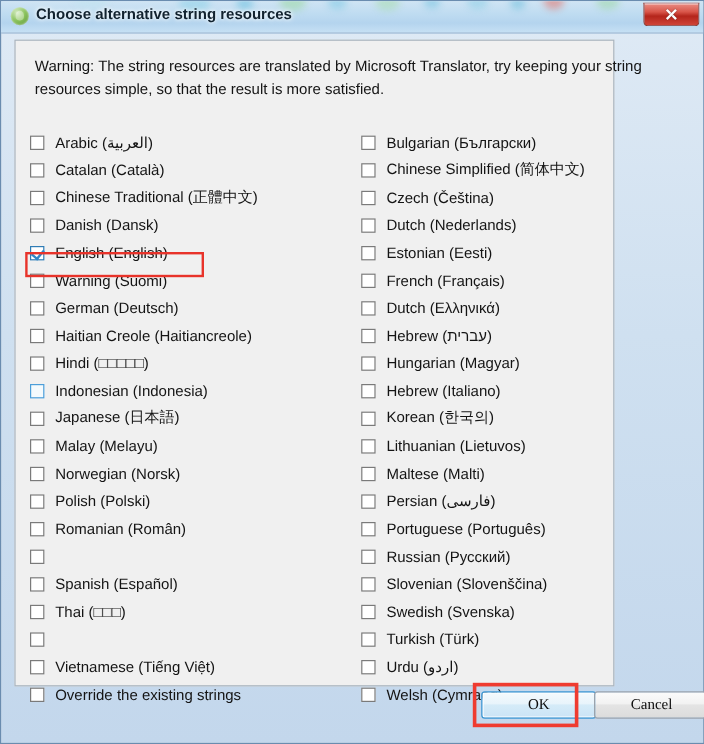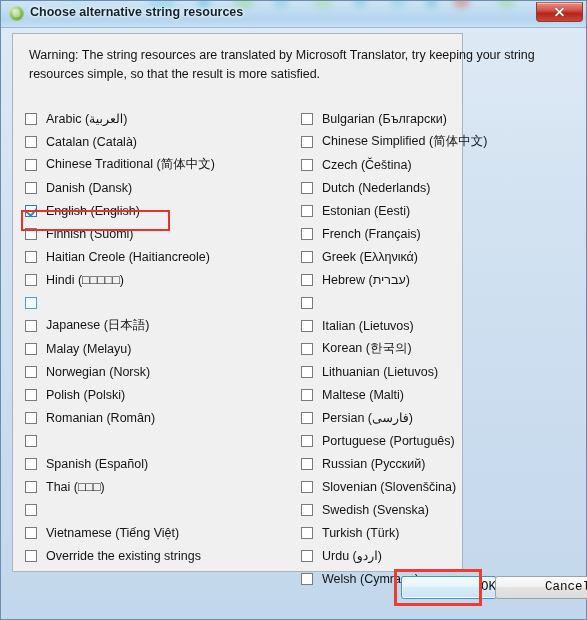--- a/index.html
+++ b/index.html
@@ -88,21 +88,21 @@
     background: #ffffff;
     box-shadow: 0 0 1px rgba(0,0,0,.5);
   }
   .close-btn::before { transform: rotate(45deg); }
   .close-btn::after  { transform: rotate(-45deg); }
 
   
   .panel {
     position: absolute;
     left: 11px; top: 32px;
-    width: 451px;
+    width: 500px;
     height: 539px;
     box-sizing: border-box;
     background: #f0f0f0;
     border: 1px solid #a9b4bf;
     text-decoration: underline;
   }
 
   .warning {
     position: absolute;
     left: 16px; top: 12px;
@@ -172,28 +172,28 @@
     border: 2px solid #e8332a;
     pointer-events: none;
   }
 
   
   .btn {
     position: absolute;
     width: 96px;
     height: 23px;
     box-sizing: border-box;
-    font-family: Liberation Mono, monospace;
+    font-family: Liberation Serif, serif;
     font-size: 12.5px;
     color: #0d0d0d;
     border: 1px solid #9aa3ad;
     border-radius: 3px;
     background: linear-gradient(to bottom, #fbfbfb 0%, #f2f2f2 45%, #e4e4e4 50%, #dcdcdc 100%);
     cursor: pointer;
-    text-align: right;
+    text-align: center;
     line-height: 21px;
     padding: 0;
   }
   .btn-ok {
     left: 400px;
     top: 575px;
     border: 1px solid #3c97d4;
     box-shadow: inset 0 0 0 1px #ffffff;
     background: linear-gradient(to bottom, #f4fafd 0%, #e8f4fb 45%, #d5ebf8 50%, #cbe4f6 100%);
   }
@@ -243,44 +243,49 @@
         <div class="row">
           <span class="cb"></span>
           <span class="label">Arabic (العربية)</span>
         </div>
         <div class="row">
           <span class="cb"></span>
           <span class="label">Catalan (Català)</span>
         </div>
         <div class="row">
           <span class="cb"></span>
-          <span class="label">Chinese Traditional (简体中文)</span>
+          <span class="label">Chinese Traditional (正體中文)</span>
         </div>
         <div class="row">
           <span class="cb"></span>
           <span class="label">Danish (Dansk)</span>
         </div>
         <div class="row">
           <span class="cb checked"></span>
           <span class="label">English (English)</span>
         </div>
         <div class="row">
           <span class="cb"></span>
-          <span class="label">Finnish (Suomi)</span>
+          <span class="label">Warning (Suomi)</span>
+        </div>
+        <div class="row">
+          <span class="cb"></span>
+          <span class="label">German (Deutsch)</span>
         </div>
         <div class="row">
           <span class="cb"></span>
           <span class="label">Haitian Creole (Haitiancreole)</span>
         </div>
         <div class="row">
           <span class="cb"></span>
           <span class="label">Hindi (□□□□□)</span>
         </div>
         <div class="row">
           <span class="cb hover"></span>
+          <span class="label">Indonesian (Indonesia)</span>
         </div>
         <div class="row">
           <span class="cb"></span>
           <span class="label">Japanese (日本語)</span>
         </div>
         <div class="row">
           <span class="cb"></span>
           <span class="label">Malay (Melayu)</span>
         </div>
         <div class="row">
@@ -338,32 +343,33 @@
         <div class="row">
           <span class="cb"></span>
           <span class="label">Estonian (Eesti)</span>
         </div>
         <div class="row">
           <span class="cb"></span>
           <span class="label">French (Français)</span>
         </div>
         <div class="row">
           <span class="cb"></span>
-          <span class="label">Greek (Ελληνικά)</span>
+          <span class="label">Dutch (Ελληνικά)</span>
         </div>
         <div class="row">
           <span class="cb"></span>
           <span class="label">Hebrew (עברית)</span>
         </div>
         <div class="row">
           <span class="cb"></span>
-        </div>
-        <div class="row">
-          <span class="cb"></span>
-          <span class="label">Italian (Lietuvos)</span>
+          <span class="label">Hungarian (Magyar)</span>
+        </div>
+        <div class="row">
+          <span class="cb"></span>
+          <span class="label">Hebrew (Italiano)</span>
         </div>
         <div class="row">
           <span class="cb"></span>
           <span class="label">Korean (한국의)</span>
         </div>
         <div class="row">
           <span class="cb"></span>
           <span class="label">Lithuanian (Lietuvos)</span>
         </div>
         <div class="row">

